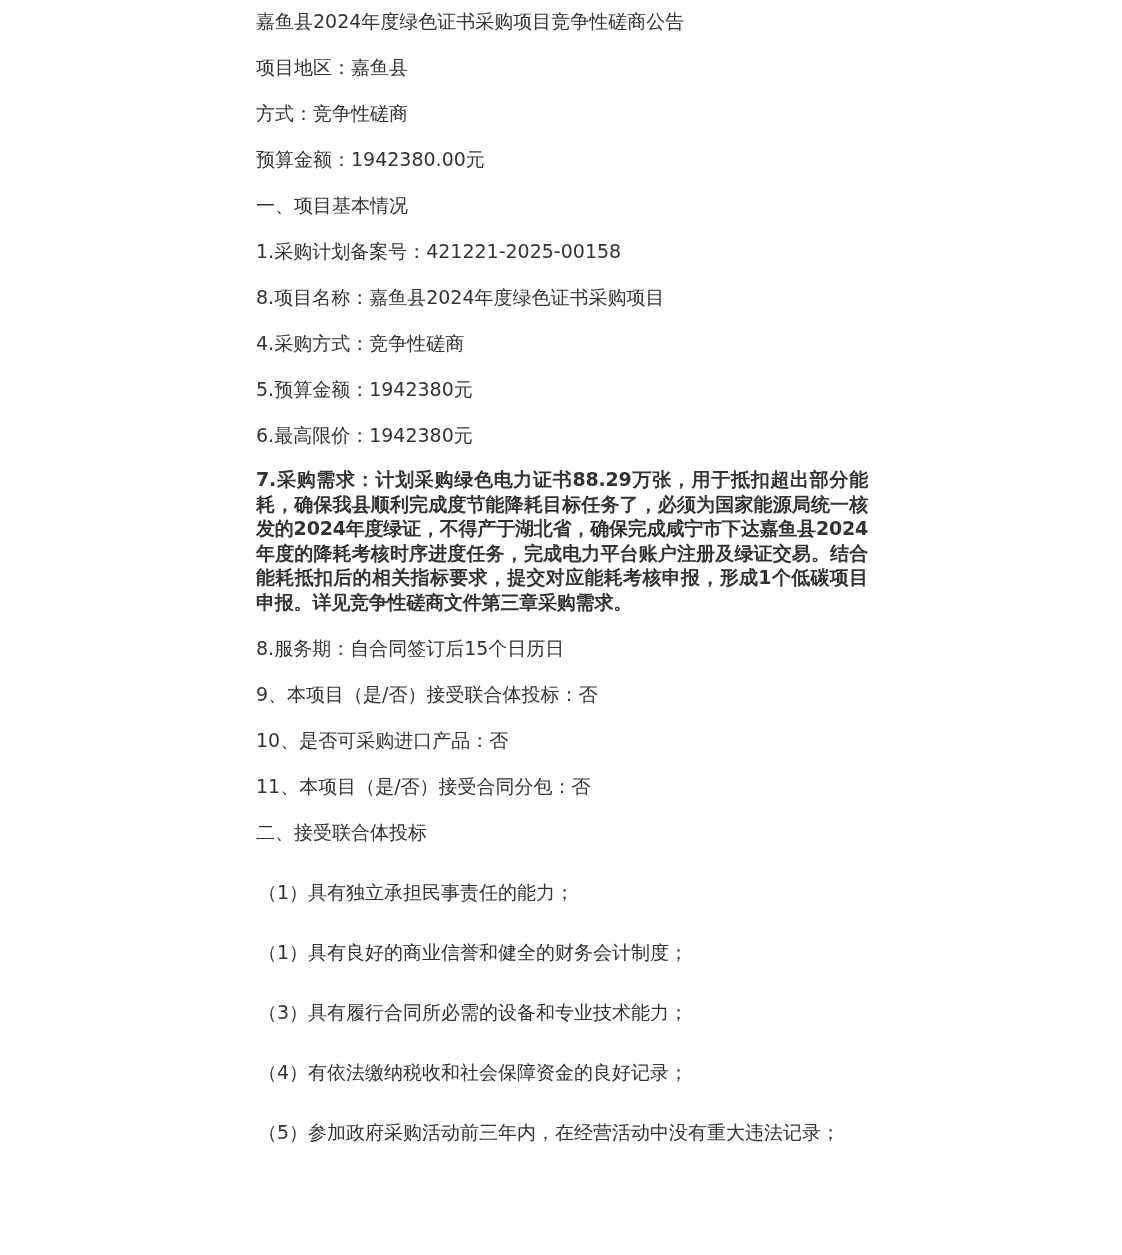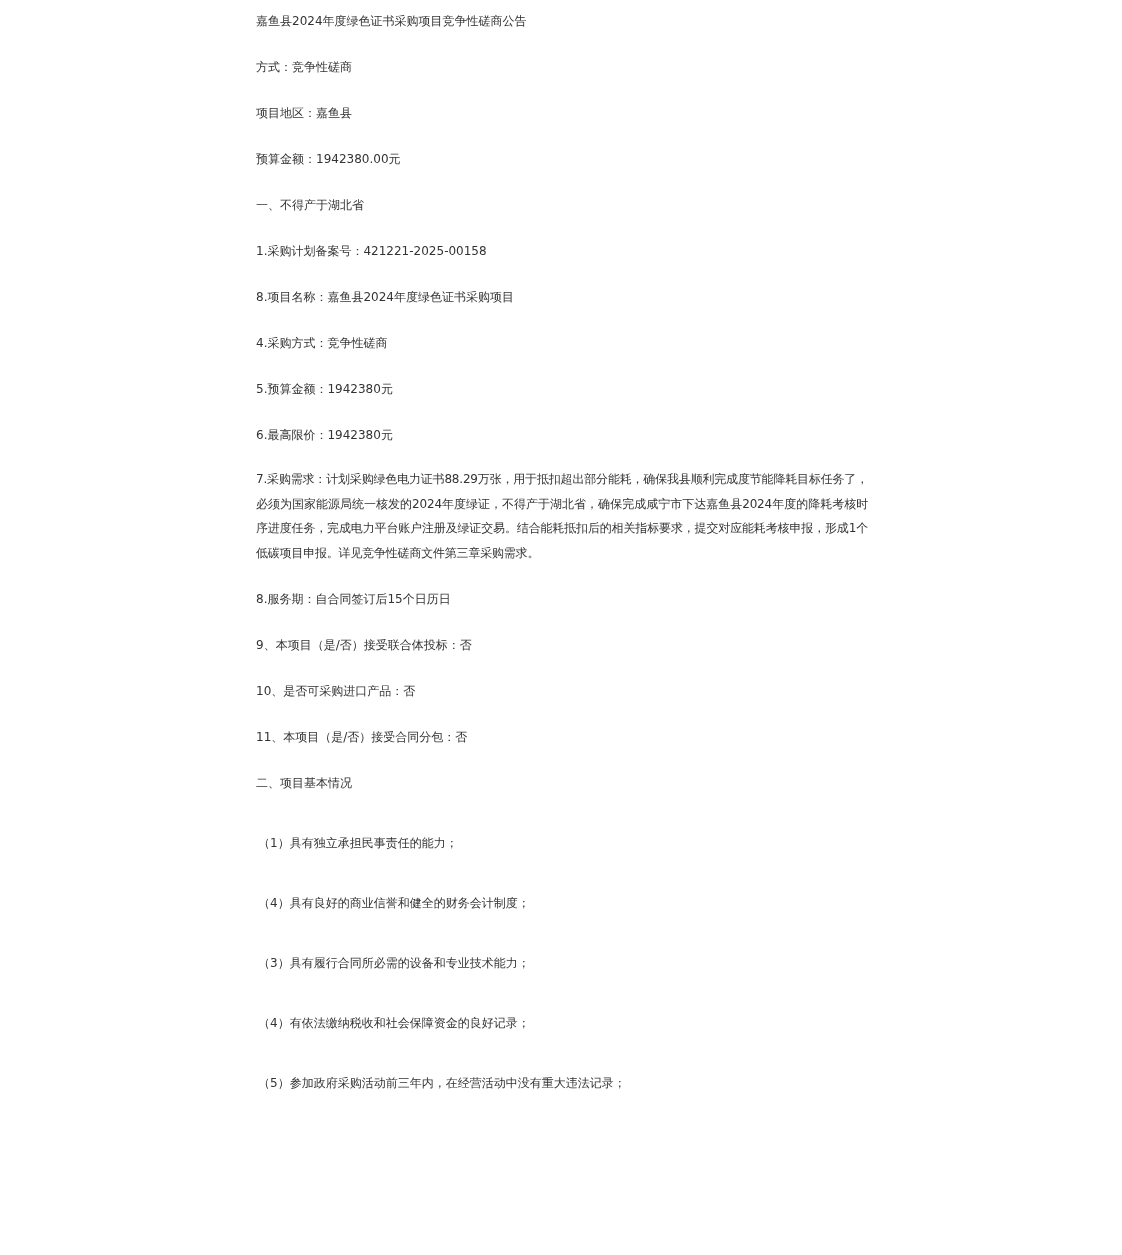--- a/index.html
+++ b/index.html
@@ -15,66 +15,66 @@
       color: #333333;
     }
     .article {
       position: absolute;
       left: 256px;
       top: 8px;
       width: 612px;
     }
     .para {
       margin: 0;
-      font-size: 12px;
+      font-size: 19px;
       line-height: 26px;
       height: 26px;
       margin-bottom: 20px;
       white-space: nowrap;
     }
     .para.indent {
       padding-left: 2px;
       margin-top: 34px;
     }
     .para.bold {
-      font-weight: normal;
+      font-weight: bold;
       height: auto;
       white-space: normal;
       line-height: 24.5px;
       text-align: justify;
       margin-top: -1px;
       margin-bottom: 21px;
       letter-spacing: -0.2px;
     }
   </style>
 </head>
 <body>
 
 <div class="article">
   <p class="para">嘉鱼县2024年度绿色证书采购项目竞争性磋商公告</p>
 
+  <p class="para"><span>项目地区：</span><span>嘉鱼县</span></p>
   <p class="para"><span>方式：</span><span>竞争性磋商</span></p>
-  <p class="para"><span>项目地区：</span><span>嘉鱼县</span></p>
   <p class="para"><span>预算金额：</span><span>1942380.00元</span></p>
 
-  <p class="para">一、不得产于湖北省</p>
+  <p class="para">一、项目基本情况</p>
 
   <p class="para">1.采购计划备案号：421221-2025-00158</p>
   <p class="para">8.项目名称：嘉鱼县2024年度绿色证书采购项目</p>
   <p class="para">4.采购方式：竞争性磋商</p>
   <p class="para">5.预算金额：1942380元</p>
   <p class="para">6.最高限价：1942380元</p>
 
   <p class="para bold">7.采购需求：计划采购绿色电力证书88.29万张，用于抵扣超出部分能耗，确保我县顺利完成度节能降耗目标任务了，必须为国家能源局统一核发的2024年度绿证，不得产于湖北省，确保完成咸宁市下达嘉鱼县2024年度的降耗考核时序进度任务，完成电力平台账户注册及绿证交易。结合能耗抵扣后的相关指标要求，提交对应能耗考核申报，形成1个低碳项目申报。详见竞争性磋商文件第三章采购需求。</p>
 
   <p class="para">8.服务期：自合同签订后15个日历日</p>
   <p class="para">9、本项目（是/否）接受联合体投标：否</p>
   <p class="para">10、是否可采购进口产品：否</p>
   <p class="para">11、本项目（是/否）接受合同分包：否</p>
 
-  <p class="para">二、项目基本情况</p>
+  <p class="para">二、接受联合体投标</p>
 
   <p class="para indent">（1）具有独立承担民事责任的能力；</p>
-  <p class="para indent">（4）具有良好的商业信誉和健全的财务会计制度；</p>
+  <p class="para indent">（1）具有良好的商业信誉和健全的财务会计制度；</p>
   <p class="para indent">（3）具有履行合同所必需的设备和专业技术能力；</p>
   <p class="para indent">（4）有依法缴纳税收和社会保障资金的良好记录；</p>
   <p class="para indent">（5）参加政府采购活动前三年内，在经营活动中没有重大违法记录；</p>
 </div>
 
 </body></html>

